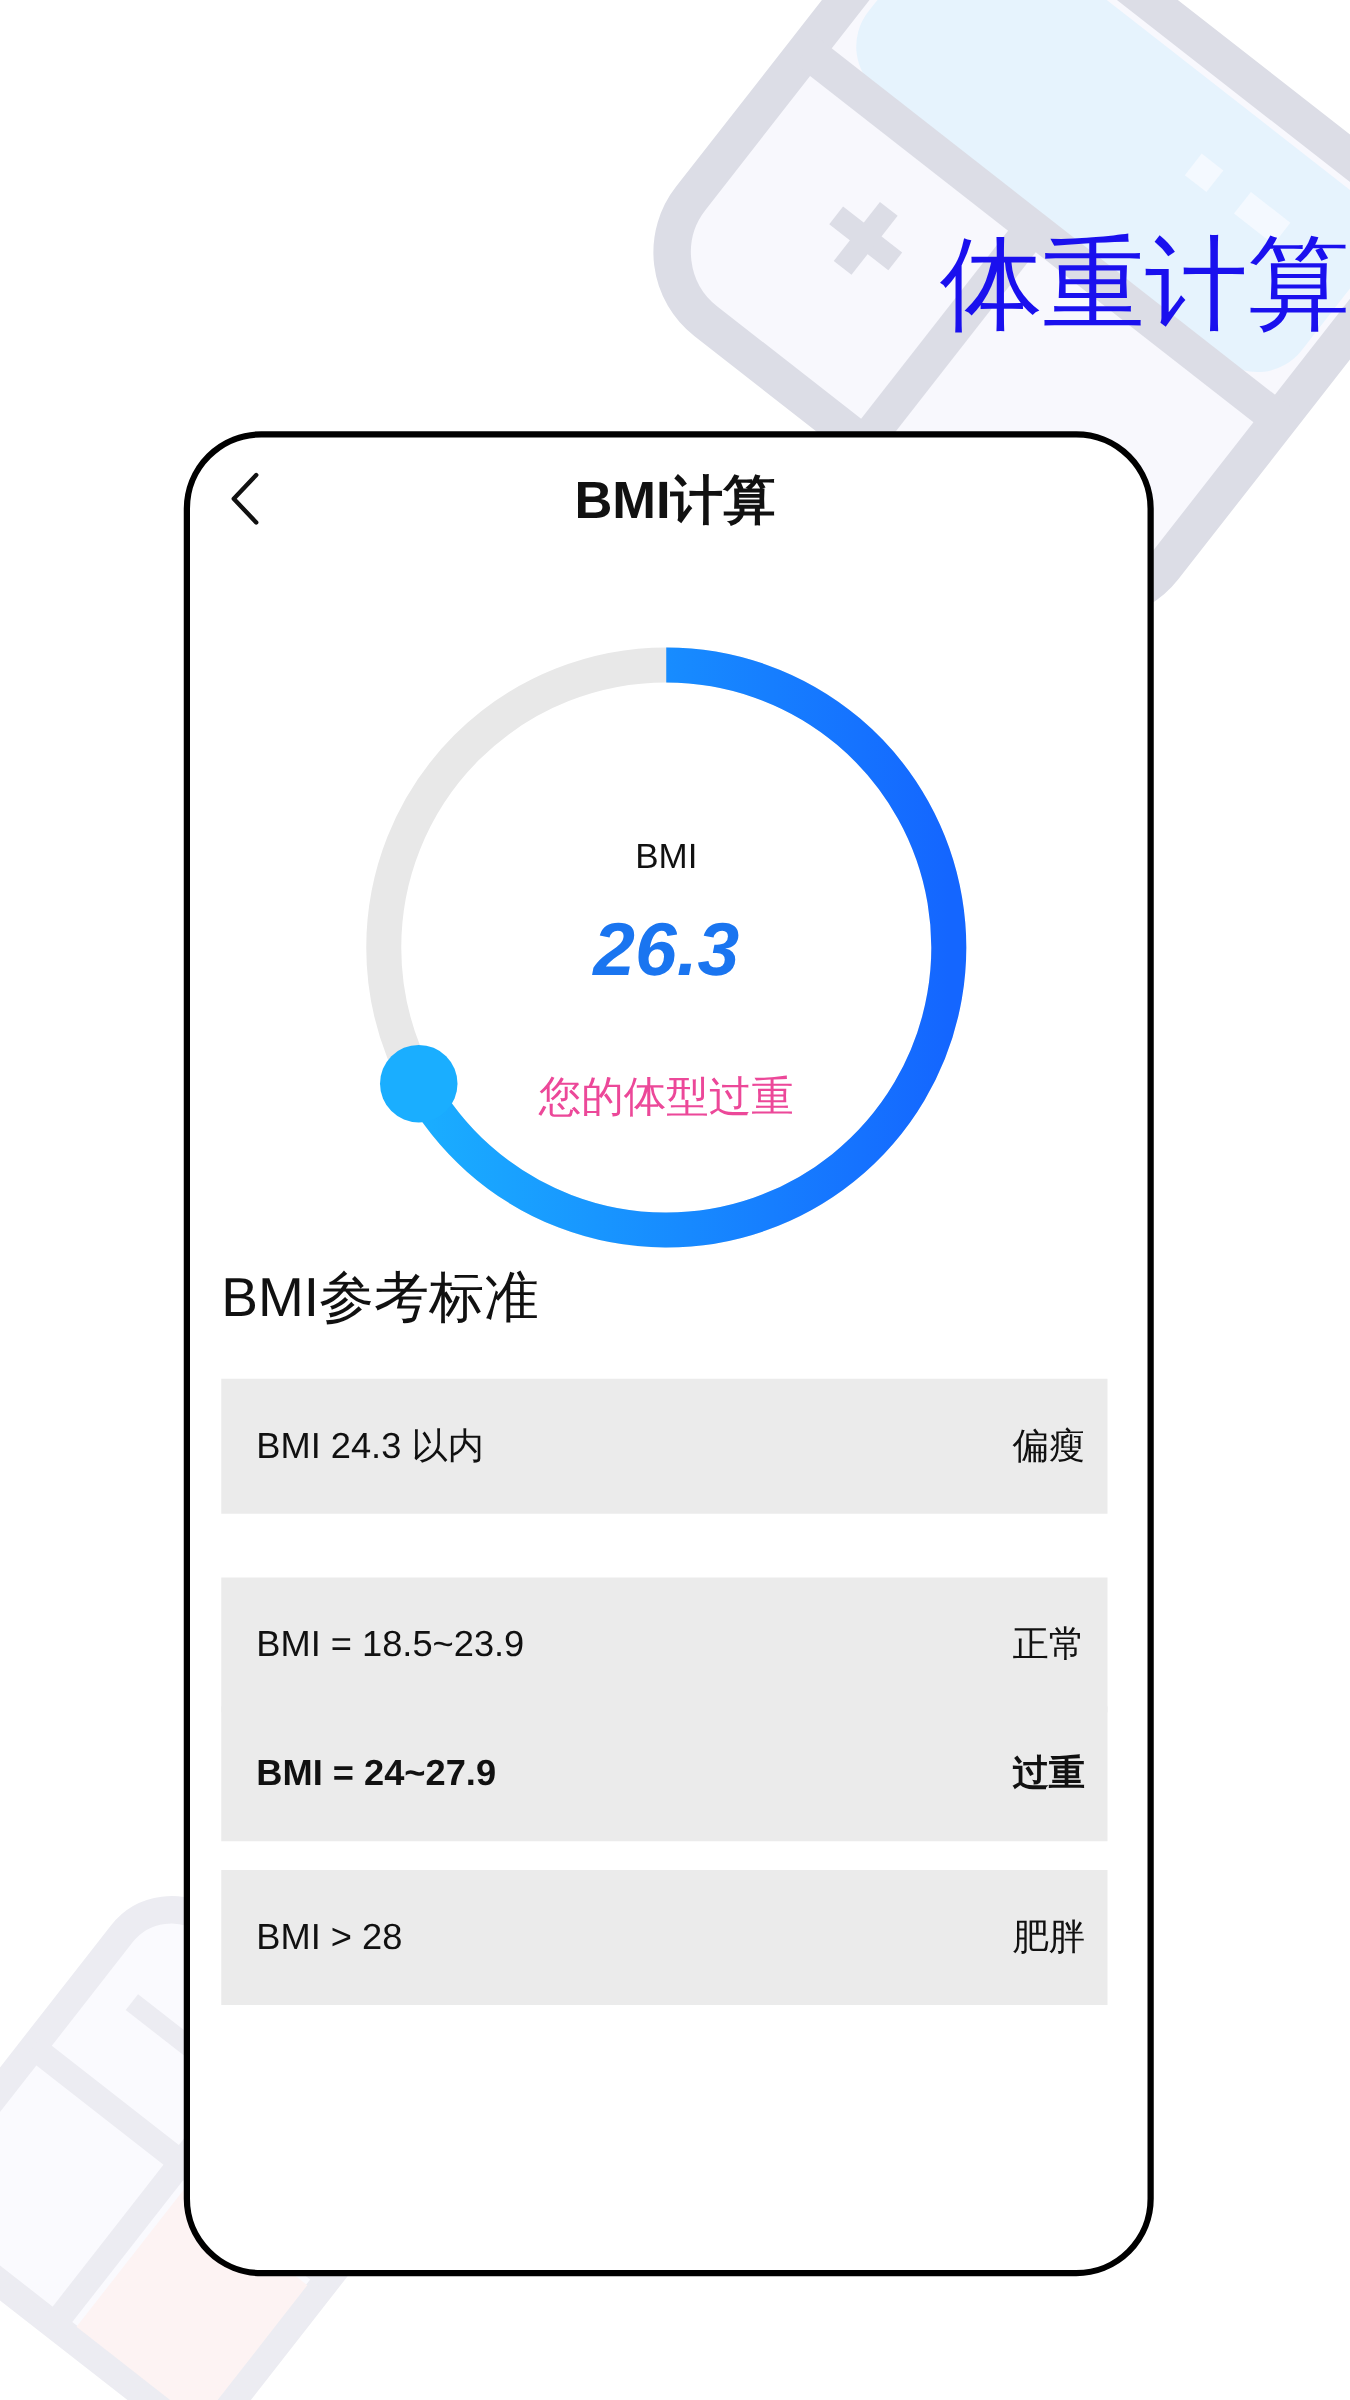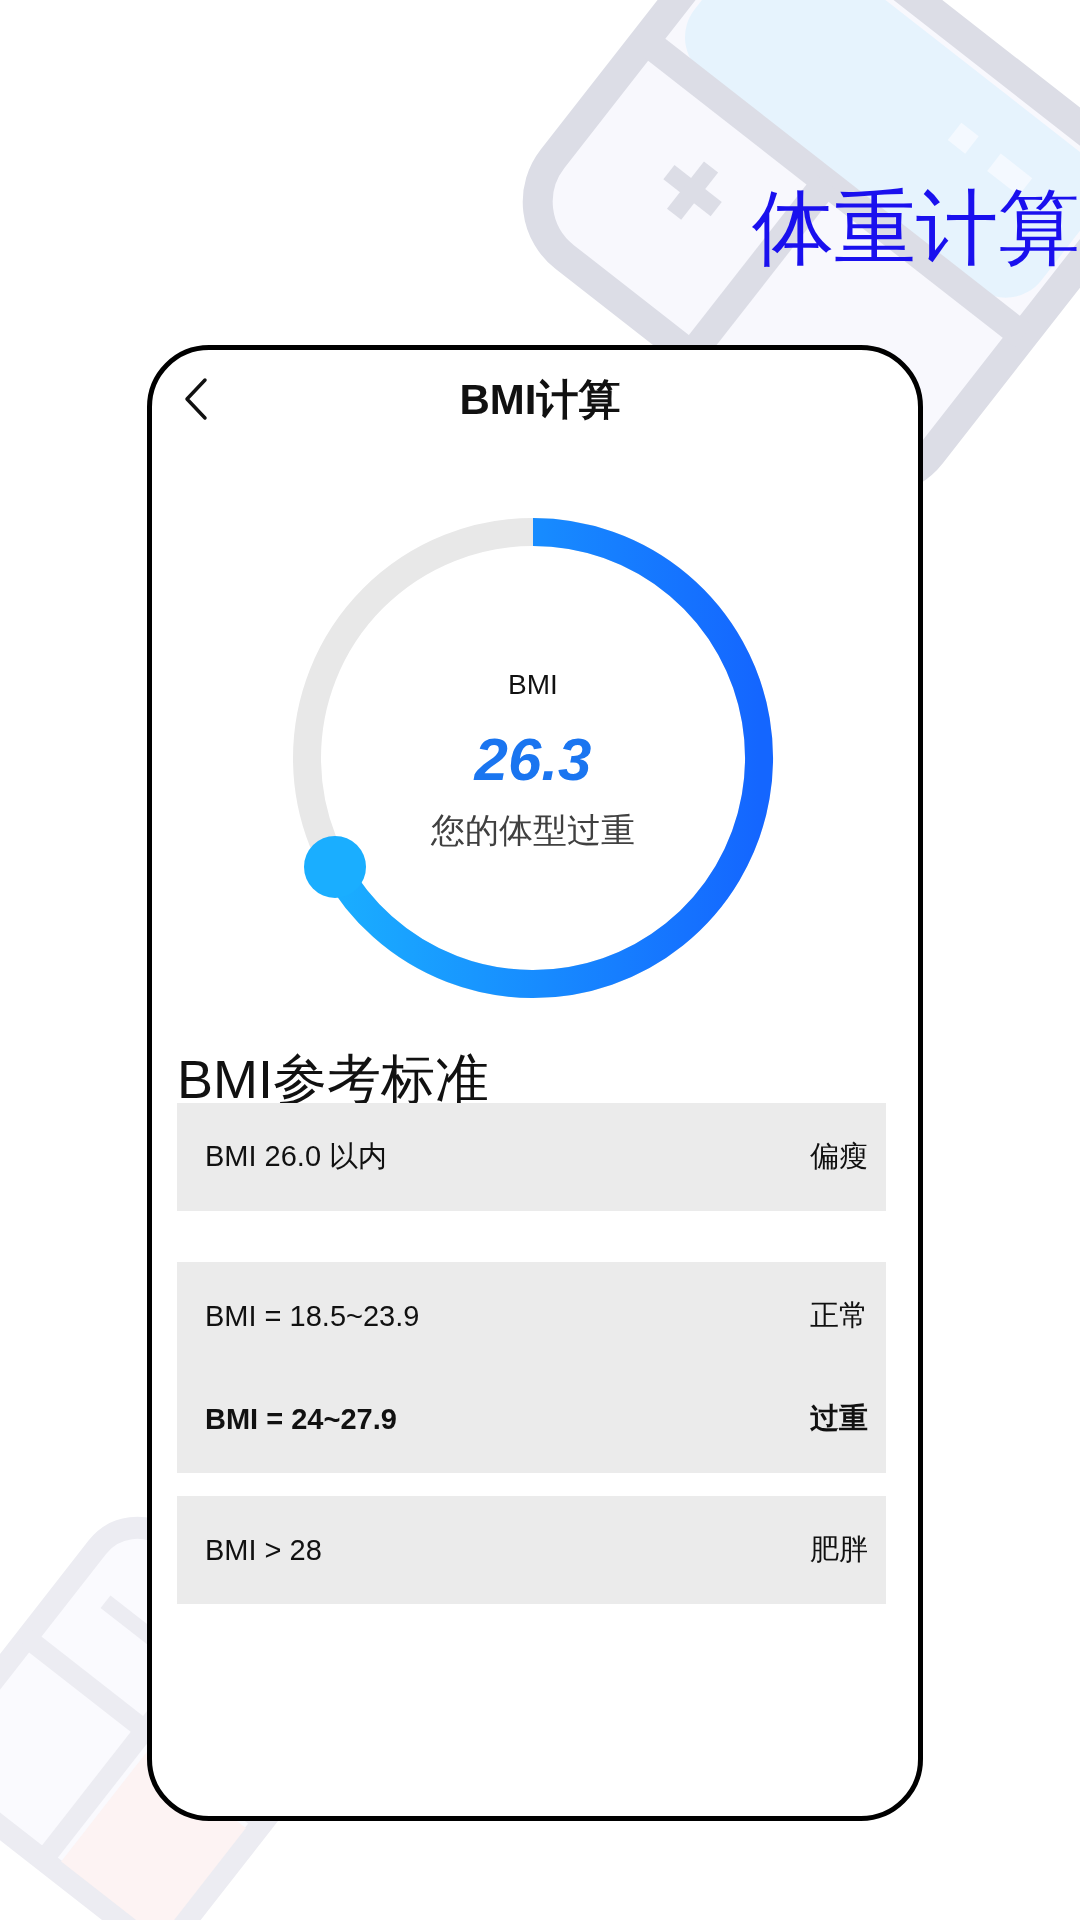--- a/index.html
+++ b/index.html
@@ -31,26 +31,26 @@
   .gauge { position:absolute; left:283px; top:505px; width:500px; height:506px; }
   .gauge-label {
     position:absolute; left:0; width:1066px; top:668px; text-align:center;
     font-size:28px; color:#111; line-height:34px;
   }
   .gauge-value {
     position:absolute; left:0; width:1066px; top:728px; text-align:center;
     font-size:60px; font-weight:bold; color:#1a75f0; line-height:64px;font-style:italic;
   }
   .gauge-status {
-    position:absolute; left:0; width:1066px; top:808px; text-align:center;
-    font-size:34px; color:#404040; line-height:44px;
+    position:absolute; left:0; width:1066px; top:856px; text-align:center;
+    font-size:34px; color:#ec4899; line-height:44px;
   }
   .section-title {
     position:absolute; left:177px; top:1013px;
-    font-size:54px; color:#111; line-height:52px;margin-top:40px;
+    font-size:44px; color:#111; line-height:52px;
   }
   .ref-row {
     position:absolute; left:177px; width:709px; height:108px;
     background:#ebebeb; display:flex; align-items:center; justify-content:space-between;
     box-sizing:border-box; padding:0 18px 0 28px; font-size:29px; color:#111;
   }
 </style>
 </head>
 <body>
 
@@ -109,21 +109,21 @@
   </svg>
 </div>
 
 <div class="gauge-label">BMI</div>
 <div class="gauge-value">26.3</div>
 <div class="gauge-status">您的体型过重</div>
 
 <div class="section-title">BMI参考标准</div>
 
 <div class="ref-row" style="top:1103px;">
-  <span>BMI 26.0 以内</span>
+  <span>BMI 24.3 以内</span>
   <span>偏瘦</span>
 </div>
 <div class="ref-row" style="top:1262px;">
   <span>BMI = 18.5~23.9</span>
   <span>正常</span>
 </div>
 <div class="ref-row" style="top:1365px;font-weight:bold;">
   <span>BMI = 24~27.9</span>
   <span>过重</span>
 </div>

